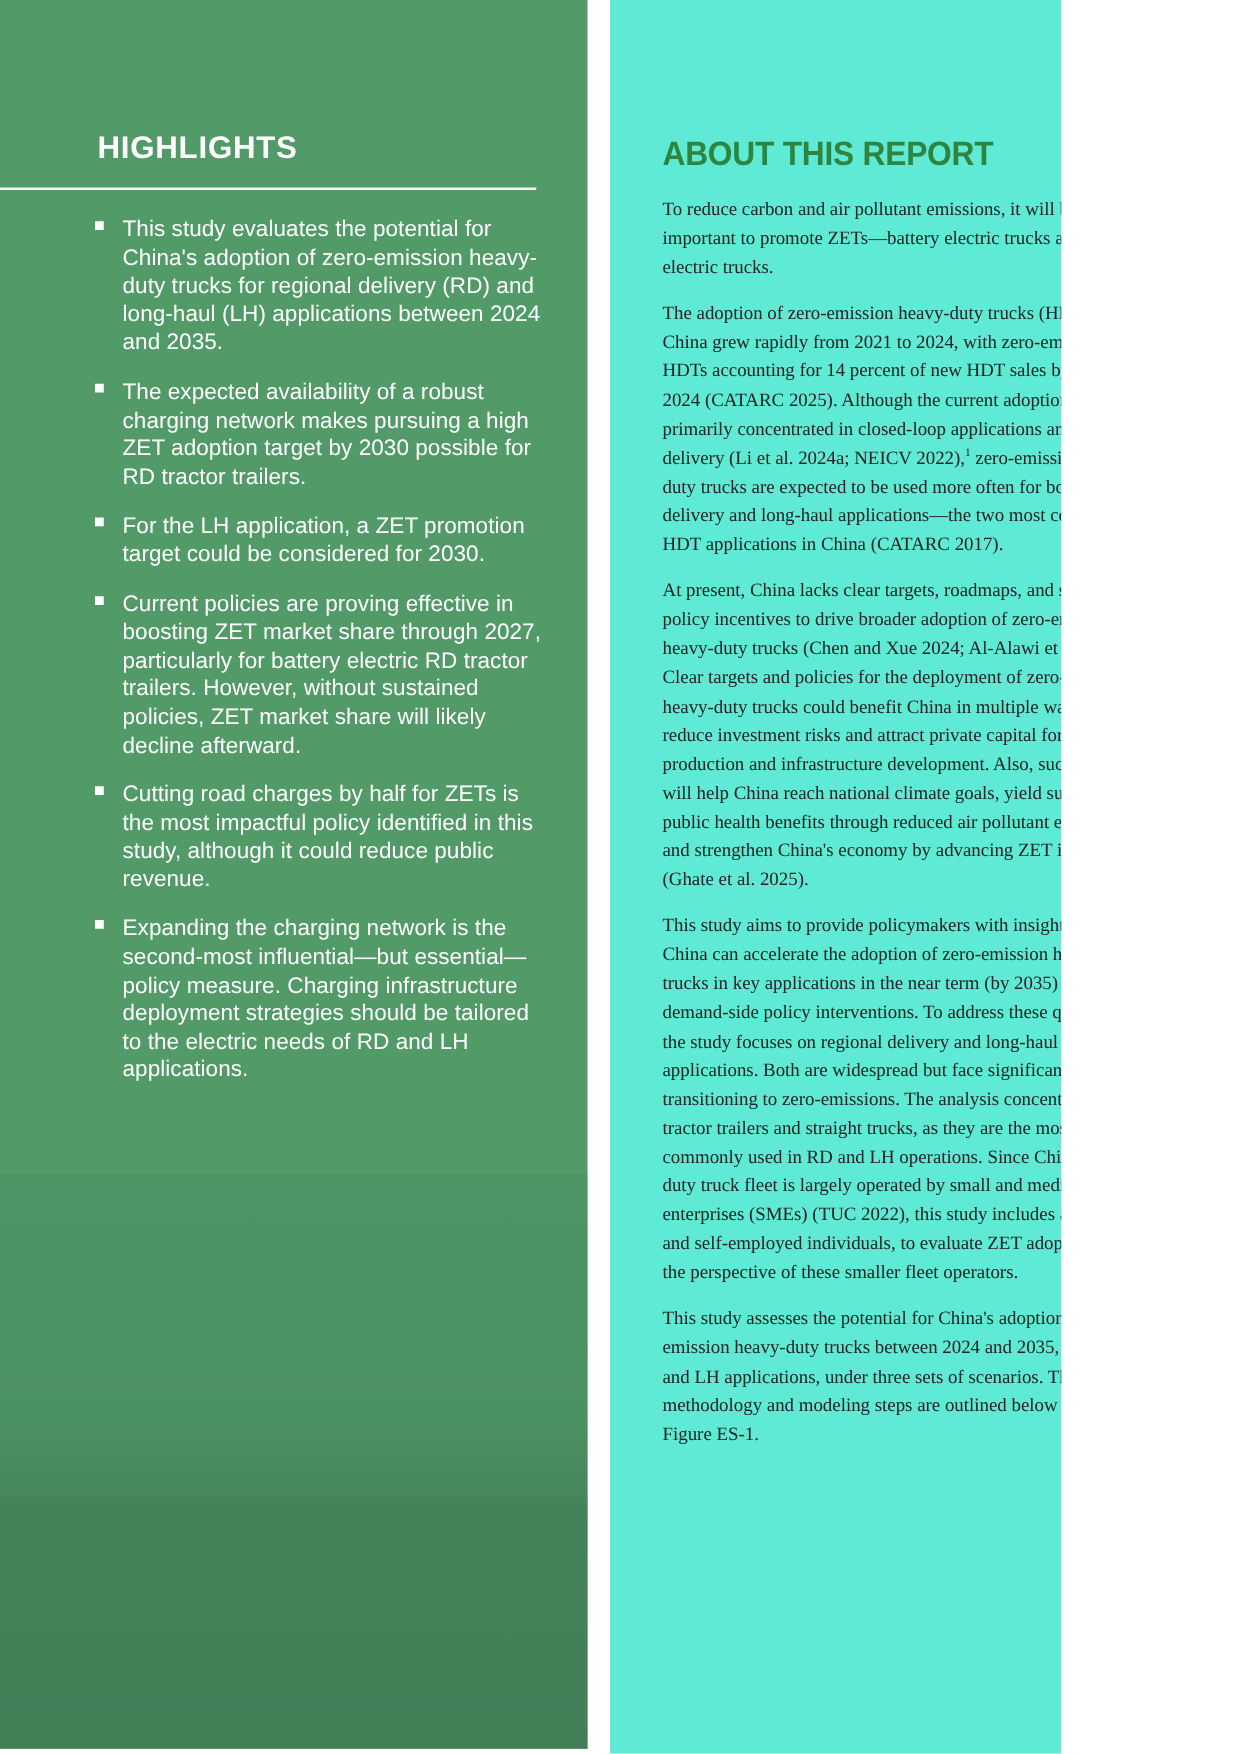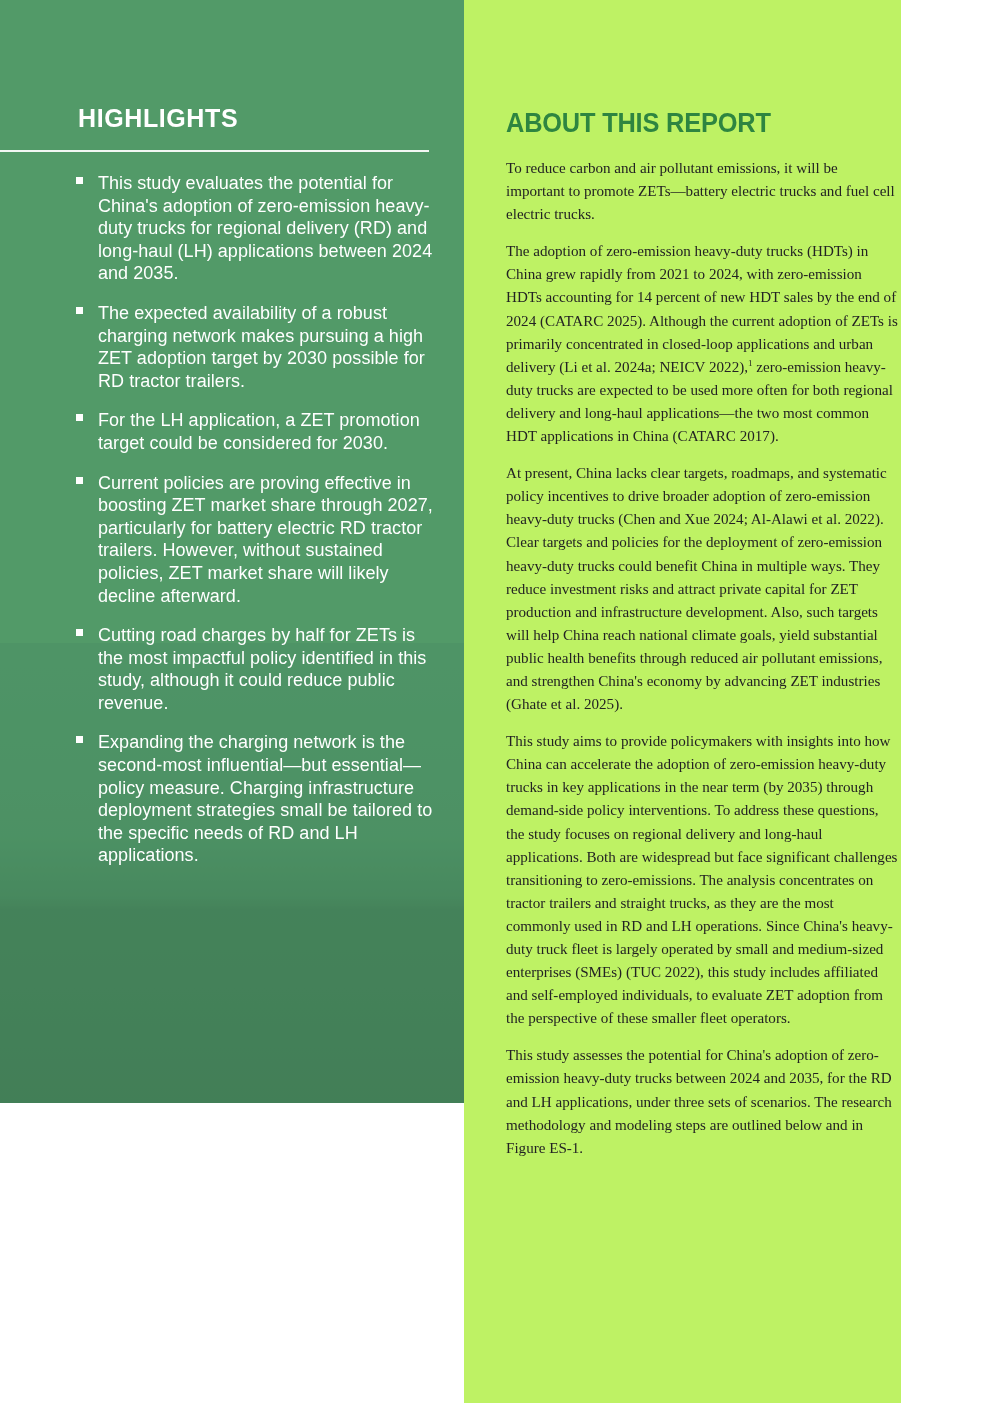--- a/index.html
+++ b/index.html
@@ -14,21 +14,21 @@
     overflow: hidden;
     font-family: "Liberation Sans", sans-serif;
   }
 
   
   .left-panel {
     position: absolute;
     left: 0;
     top: 0;
     width: 470px;
-    height: 1103px;
+    height: 1399px;
     background: #529a68;
     overflow: hidden;
   }
 
   
   .photo-wrap {
     position: absolute;
     left: 0;
     bottom: 0;
     width: 470px;
@@ -93,25 +93,25 @@
     left: 4px;
     top: 5px;
     width: 7px;
     height: 7px;
     background: #ffffff;
   }
 
   
   .right-panel {
     position: absolute;
-    left: 464px;
+    left: 488px;
     top: 0;
-    width: 437px;
+    width: 361px;
     height: 1403px;
-    background: #bef264;
+    background: #5eead4;
     overflow: hidden;
   }
   .about-head {
     position: absolute;
     left: 42px;
     top: 108px;
     color: #2e8540;
     font-size: 27px;
     font-weight: bold;
     letter-spacing: -0.2px;
@@ -235,21 +235,21 @@
     <div class="bullet">
       <span class="marker"></span>
       <span>Current policies are proving effective in boosting ZET market share through 2027, particularly for battery electric RD tractor trailers. However, without sustained policies, ZET market share will likely decline afterward.</span>
     </div>
     <div class="bullet">
       <span class="marker"></span>
       <span>Cutting road charges by half for ZETs is the most impactful policy identified in this study, although it could reduce public revenue.</span>
     </div>
     <div class="bullet">
       <span class="marker"></span>
-      <span>Expanding the charging network is the second-most influential—but essential—policy measure. Charging infrastructure deployment strategies small be tailored to the specific needs of RD and LH applications.</span>
+      <span>Expanding the charging network is the second-most influential—but essential—policy measure. Charging infrastructure deployment strategies should be tailored to the electric needs of RD and LH applications.</span>
     </div>
   </div>
 </div>
 
 <div class="right-panel">
   <div class="about-head">ABOUT THIS REPORT</div>
   <div class="about-body">
     <p>To reduce carbon and air pollutant emissions, it will be important to promote ZETs—battery electric trucks and fuel cell electric trucks.</p>
     <p>The adoption of zero-emission heavy-duty trucks (HDTs) in China grew rapidly from 2021 to 2024, with zero-emission HDTs accounting for 14 percent of new HDT sales by the end of 2024 (CATARC 2025). Although the current adoption of ZETs is primarily concentrated in closed-loop applications and urban delivery (Li et al. 2024a; NEICV 2022),<sup>1</sup> zero-emission heavy-duty trucks are expected to be used more often for both regional delivery and long-haul applications—the two most common HDT applications in China (CATARC 2017).</p>
     <p>At present, China lacks clear targets, roadmaps, and systematic policy incentives to drive broader adoption of zero-emission heavy-duty trucks (Chen and Xue 2024; Al-Alawi et al. 2022). Clear targets and policies for the deployment of zero-emission heavy-duty trucks could benefit China in multiple ways. They reduce investment risks and attract private capital for ZET production and infrastructure development. Also, such targets will help China reach national climate goals, yield substantial public health benefits through reduced air pollutant emissions, and strengthen China's economy by advancing ZET industries (Ghate et al. 2025).</p>

